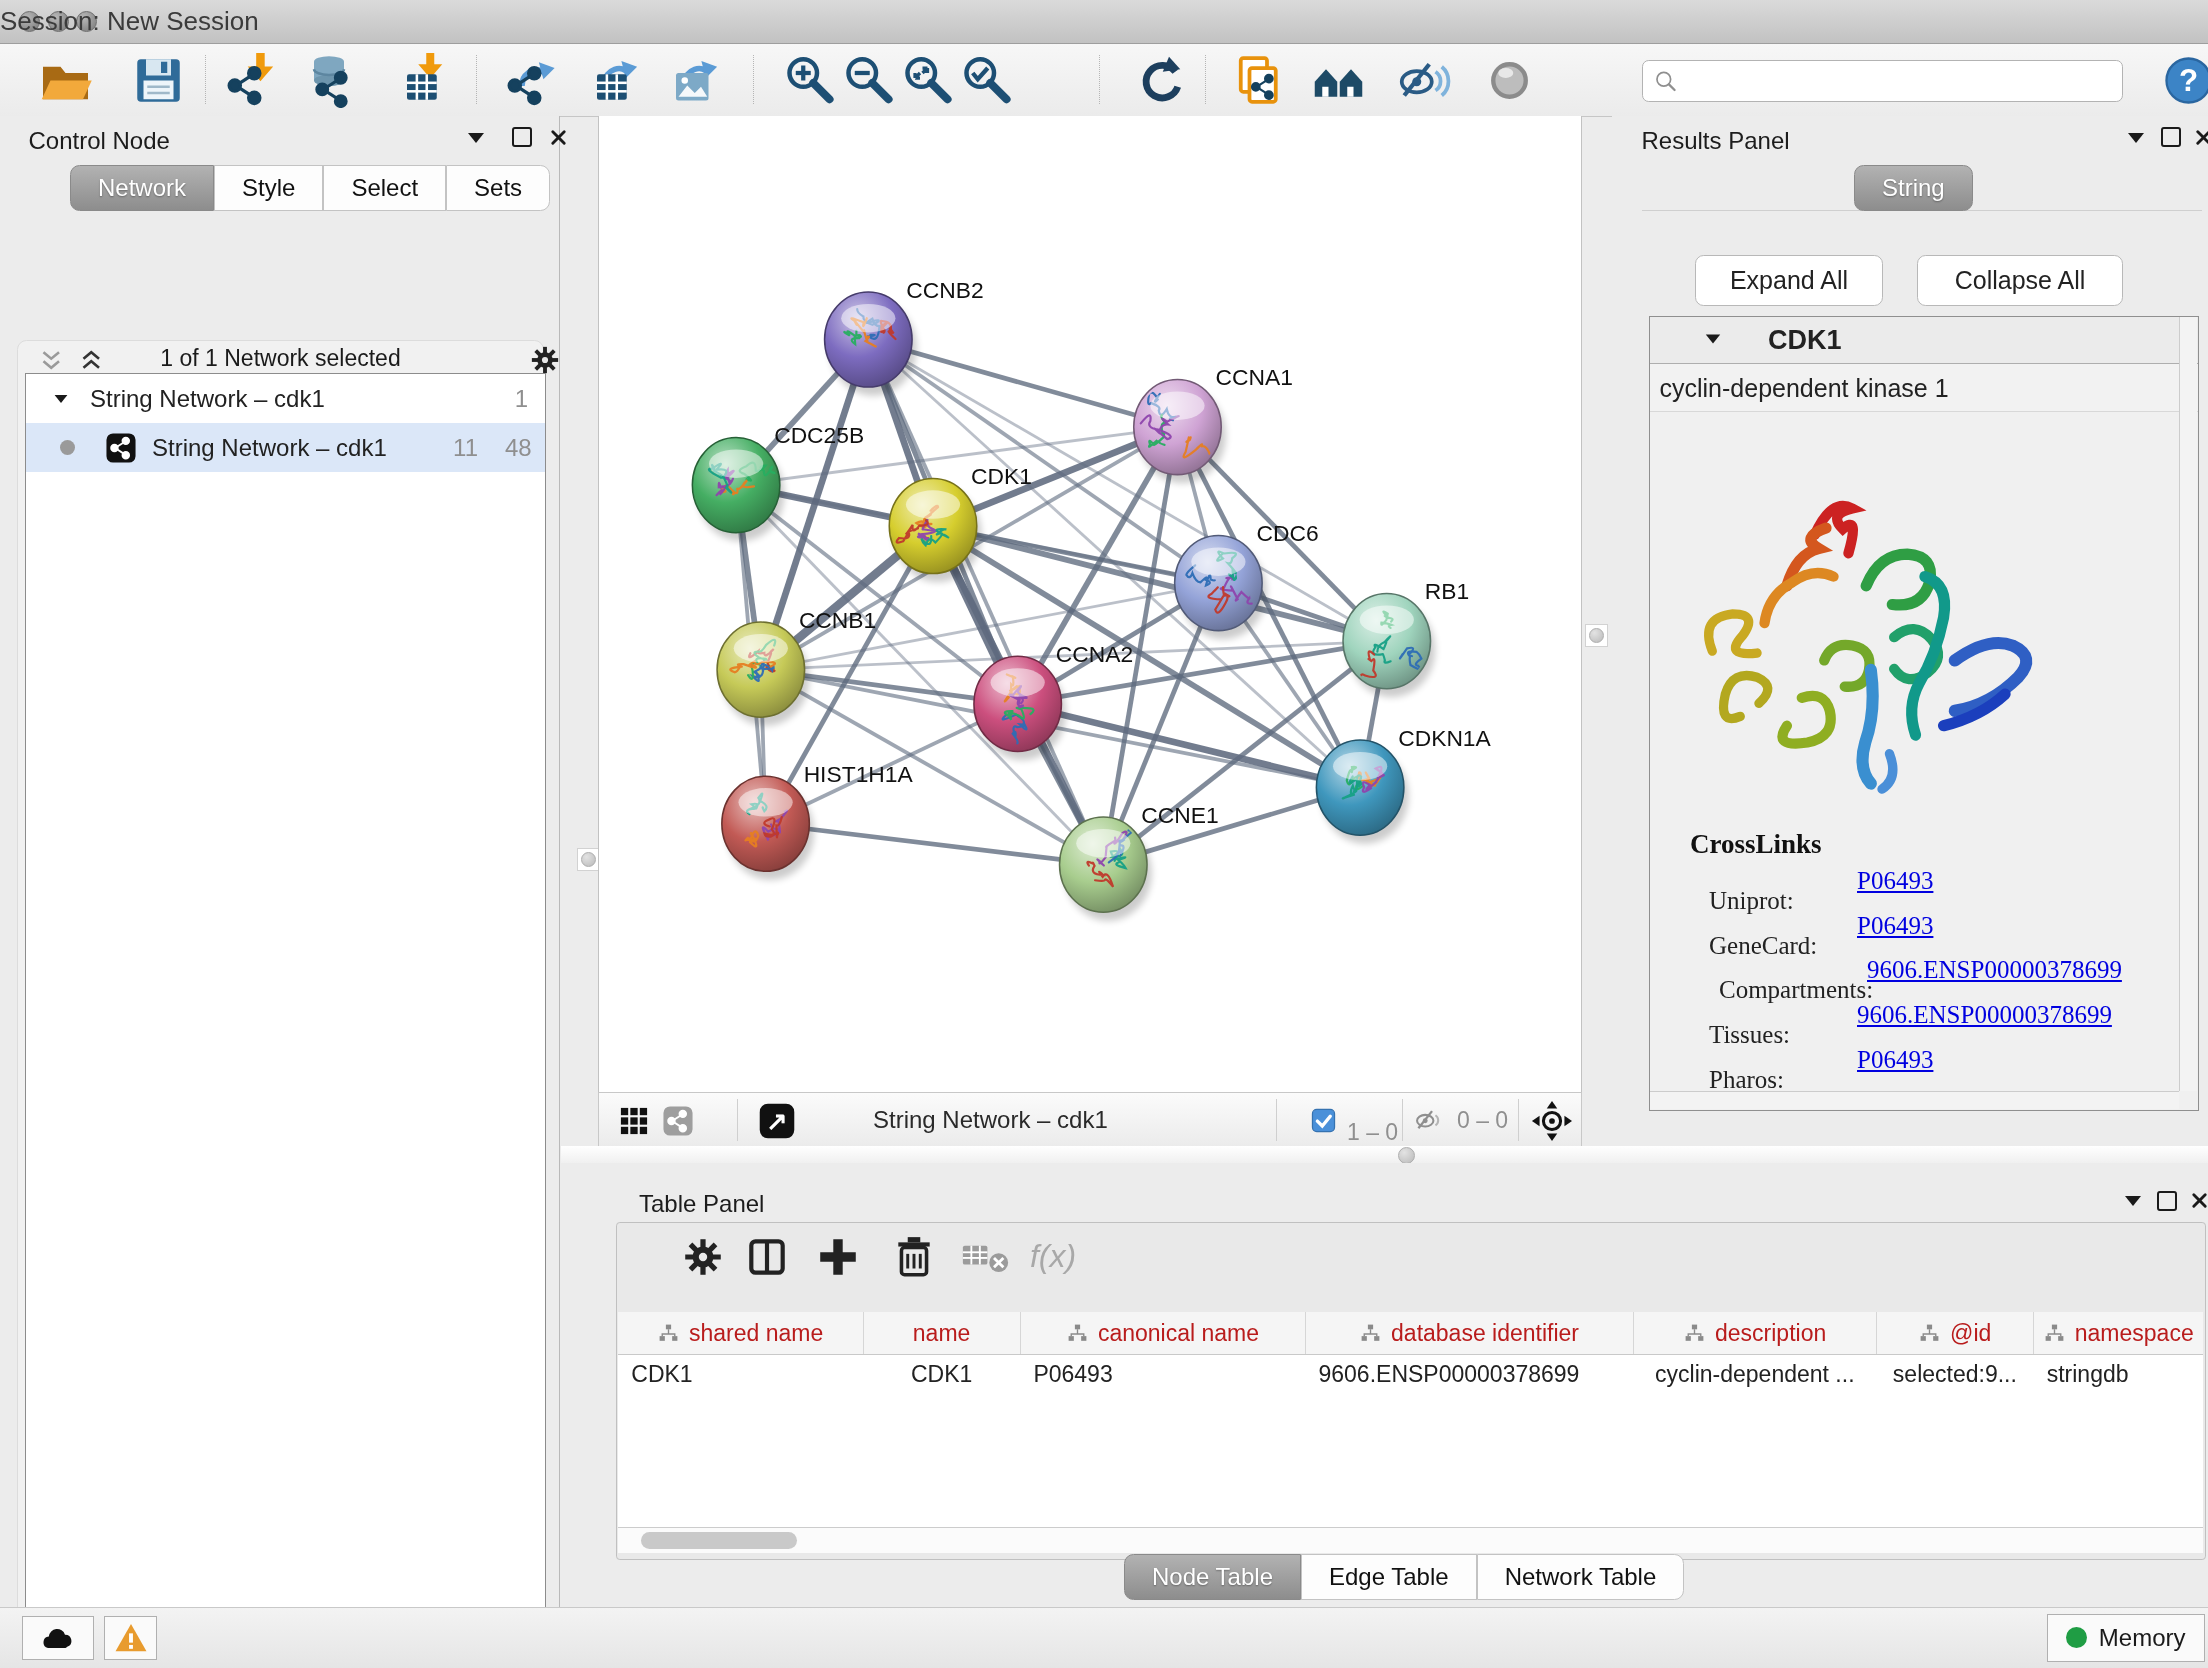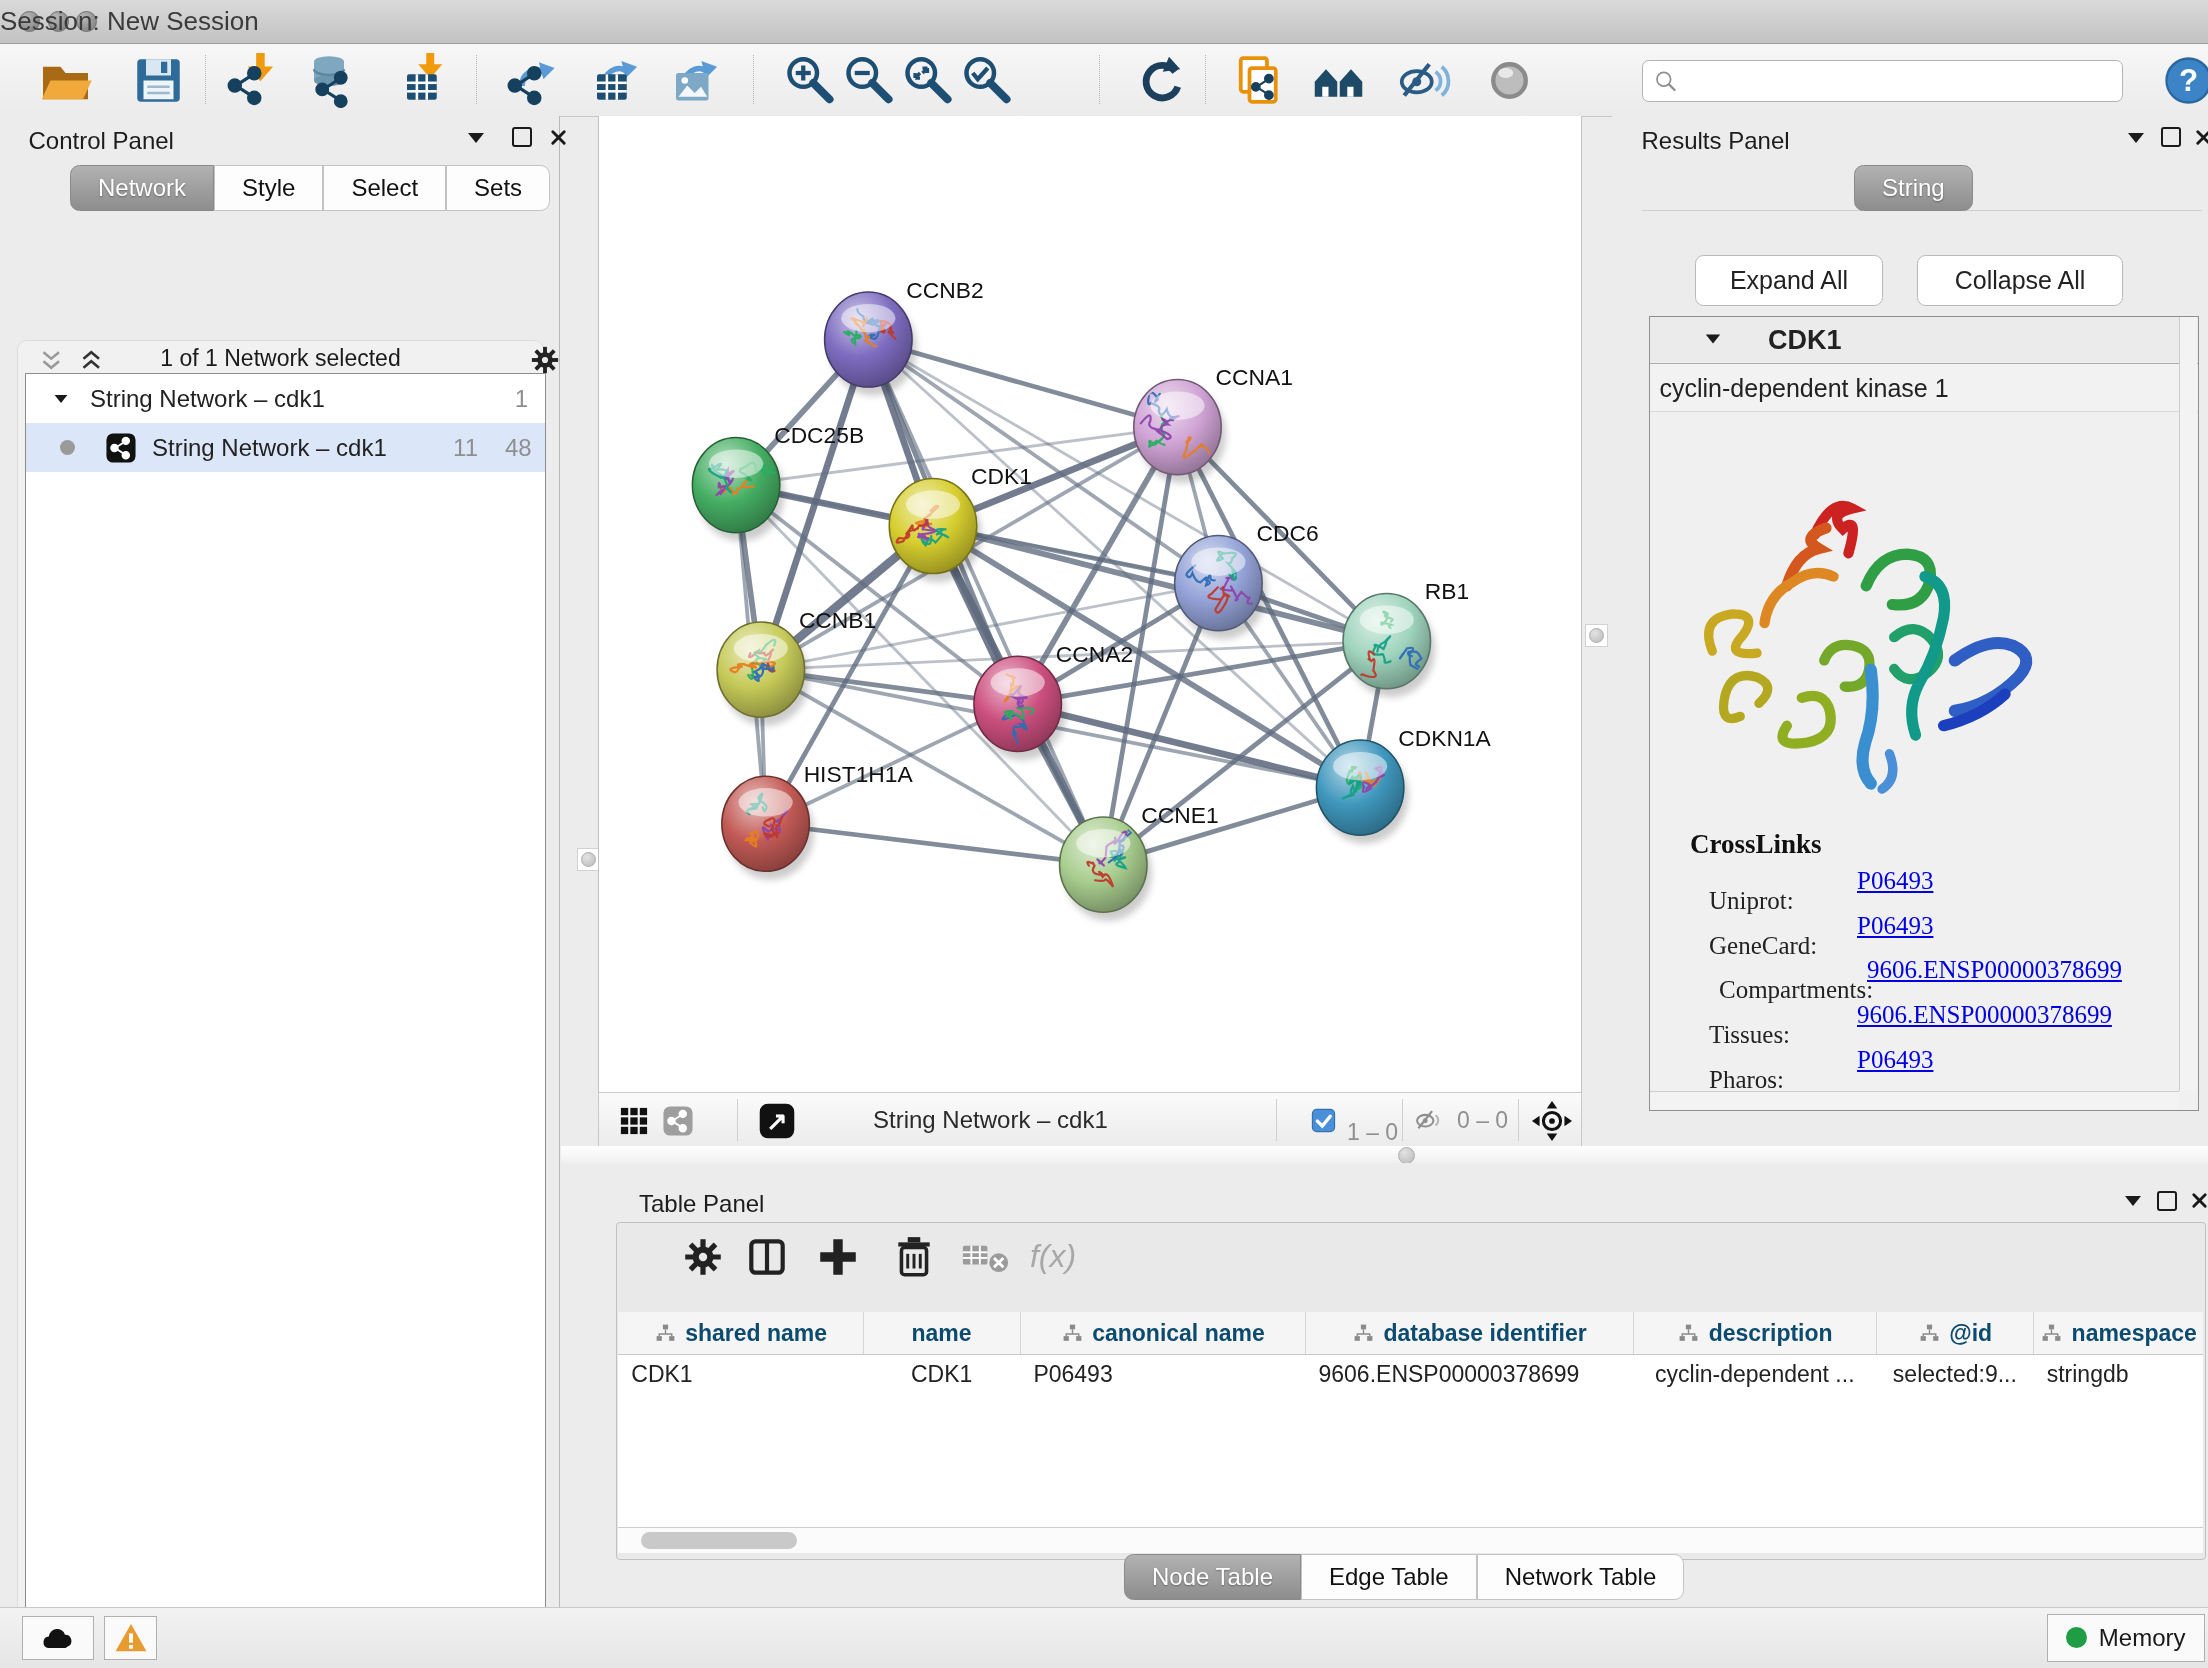--- a/index.html
+++ b/index.html
@@ -74,21 +74,21 @@
   .cl-label{position:absolute;left:59px;margin-top:20px;}
   .cl-value{position:absolute;left:207px;color:#0000e0;text-decoration:underline;cursor:pointer;}
   .scroll-track-v{background:#f3f3f3;border-left:1px solid #cccccc;}
   .scroll-track-h{background:#f3f3f3;border-top:1px solid #cccccc;}
   
   .tbl-box{left:616px;top:1222px;width:1588px;height:336px;background:#e9e9e9;border:1px solid #c0c0c0;
            border-radius:3.8px;}
   .ttbtn{top:1233px;width:46px;height:46px;cursor:pointer;margin-left:36px;}
   table.datatable{border-collapse:collapse;table-layout:fixed;background:#fff;font-size:23px;}
   table.datatable th{height:40px;background:#f5f5f5;border-right:1px solid #d6d6d6;
-                     border-bottom:1px solid #c9c9c9;font-weight:bold;color:#0c4a6e;overflow:hidden;white-space:nowrap;}
+                     border-bottom:1px solid #c9c9c9;font-weight:normal;color:#b91c1c;overflow:hidden;white-space:nowrap;}
   table.datatable td{height:38px;overflow:hidden;white-space:nowrap;padding:0 13.3px;}
   .th-inner{display:flex;align-items:center;justify-content:center;gap:8.6px;}
   .th-glyph{width:23px;height:23px;flex:0 0 auto;}
   .hthumb{background:#c9c9c9;border-radius:11.4px;}
   
   .statusbar{left:0;top:1607px;width:2208px;height:61px;background:linear-gradient(#f3f3f3,#e5e5e5);
              border-top:1px solid #c9c9c9;}
   .sbtn{background:#fafafa;border:1.4px solid #b0b0b0;cursor:pointer;display:flex;align-items:center;
         justify-content:center;}
   .memdot{width:21px;height:21px;border-radius:50%;background:#1f9d44;margin-right:11.4px;}
@@ -317,21 +317,21 @@
     </div>
     <div class="abs tbtn" style="left:2163px;top:11.4px;width:51px;height:51px;" data-icon="help">
         <svg viewBox="0 0 44 44">
           <circle cx="22" cy="22" r="19" fill="#3c84c6" stroke="#2a66a0" stroke-width="2"></circle>
           <text x="22" y="31" font-size="27" font-weight="bold" fill="#fff" text-anchor="middle">?</text>
         </svg>
       </div>
   </div>
 
   <div class="abs" style="left:0;top:116px;width:559px;height:1491px;background:#ececec;border-right:1px solid #b9b9b9;">
-    <div class="abs panel-title" style="left:28.5px;top:10.5px;">Control Panel</div>
+    <div class="abs panel-title" style="left:28.5px;top:10.5px;">Control Node</div>
     <div class="abs tri-down" style="left:468px;top:17px;"></div>
     <div class="abs float-ico" style="left:512px;top:11.4px;"></div>
     <div class="abs close-ico" style="left:548px;top:10.5px;" data-icon="close">
         <svg viewBox="0 0 44 44">
           <g stroke="#1a1a1a" stroke-width="6" stroke-linecap="round">
             <line x1="10" y1="10" x2="34" y2="34"></line>
             <line x1="34" y1="10" x2="10" y2="34"></line>
           </g>
         </svg>
       </div>

